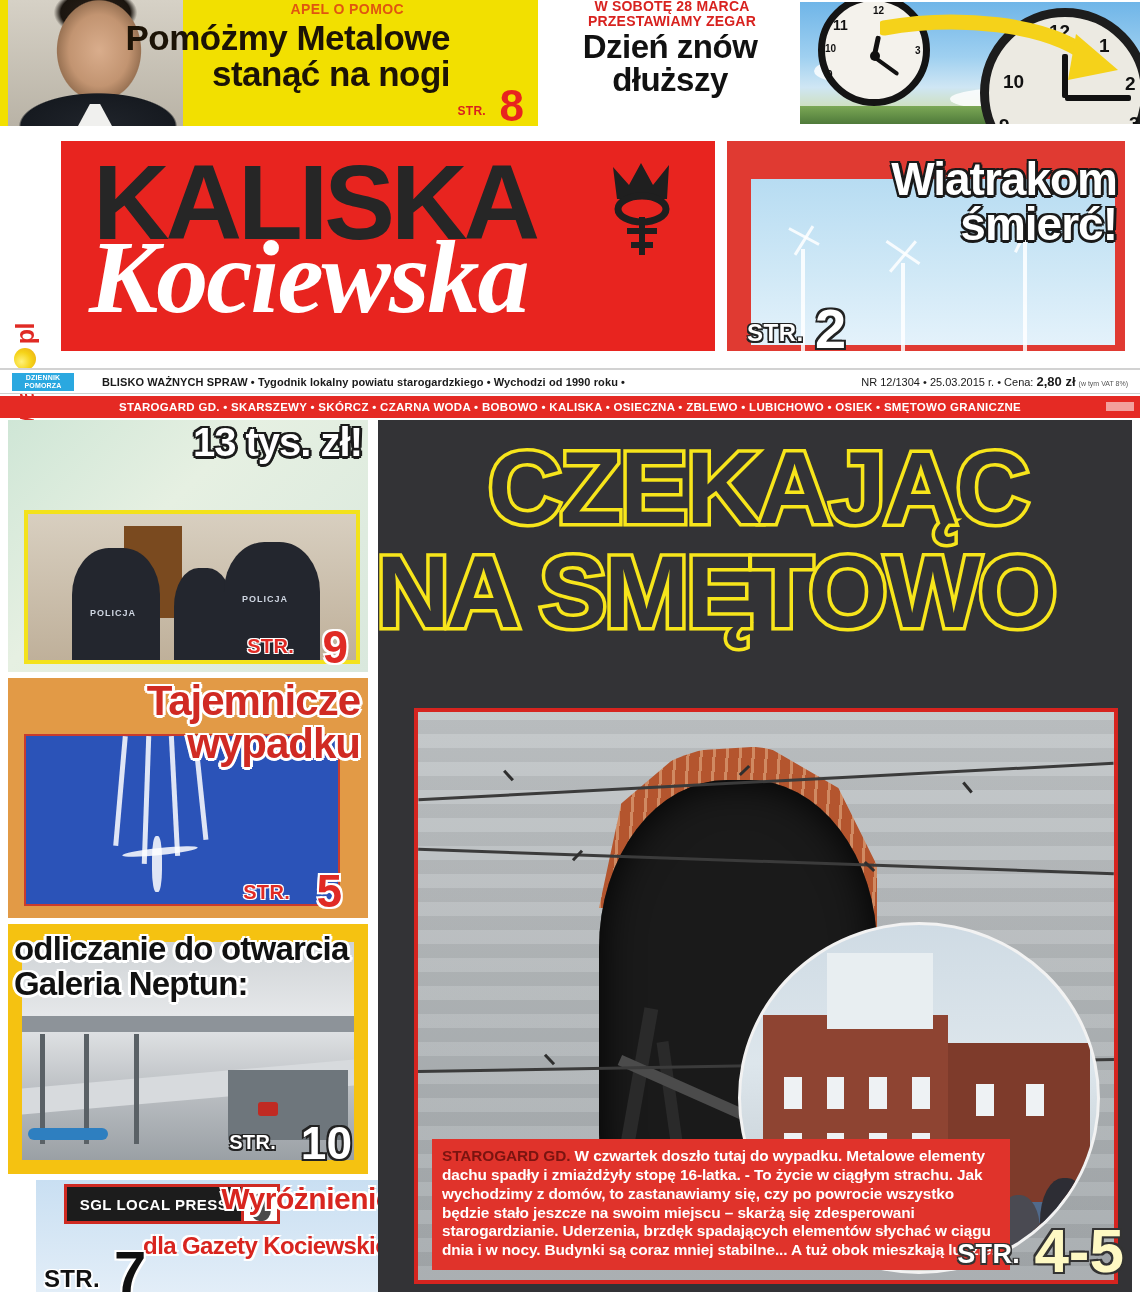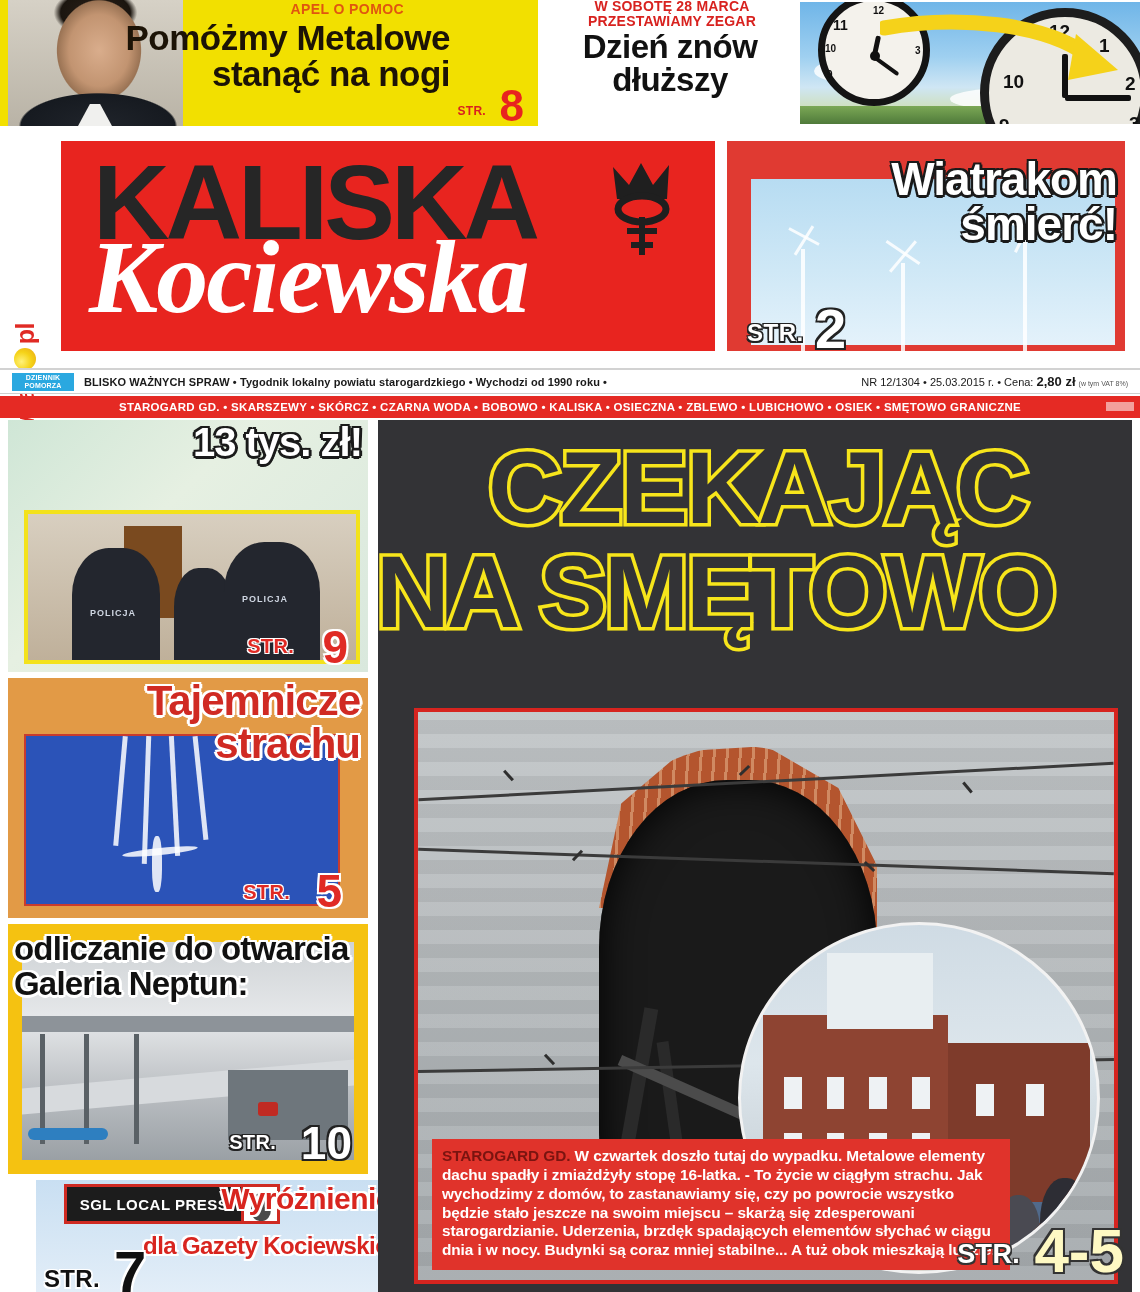--- a/index.html
+++ b/index.html
@@ -76,21 +76,21 @@
   .wtitle { position:absolute; left:0; right:8px; top:16px; text-align:right; font-size:46px; font-weight:bold; color:#fff; line-height:.98; letter-spacing:-1px;
     text-shadow: -2px -2px 0 #1a1a1a, 2px -2px 0 #1a1a1a, -2px 2px 0 #1a1a1a, 2px 2px 0 #1a1a1a, 0 3px 0 #1a1a1a, 3px 0 0 #1a1a1a;}
   .wstr { position:absolute; left:20px; bottom:4px; font-size:24px; font-weight:bold; color:#fff; letter-spacing:.5px;
     text-shadow:-1.5px -1.5px 0 #222,1.5px -1.5px 0 #222,-1.5px 1.5px 0 #222,1.5px 1.5px 0 #222;}
   .wnum { position:absolute; left:88px; bottom:-6px; font-size:56px; font-weight:bold; color:#fff; line-height:1;
     text-shadow:-2px -2px 0 #222,2px -2px 0 #222,-2px 2px 0 #222,2px 2px 0 #222;}
 
   
   .infobar { position:absolute; left:0; top:368px; width:1140px; height:26px; background:#fff; border-top:2px solid #d2d2d2; border-bottom:1px solid #cfcfcf; display:flex; align-items:center; }
   .dp-badge { width:62px; height:18px; margin-left:12px; background:#2aa8e0; color:#fff; font-size:7px; font-weight:bold; text-align:center; line-height:8.5px; padding-top:1px; letter-spacing:.2px; }
-  .slogan { margin-left:10px; font-size:11px; font-weight:bold; color:#1a1a1a; letter-spacing:.1px; }
+  .slogan { font-size:11px; font-weight:bold; color:#1a1a1a; letter-spacing:.1px;padding-left:28px; }
   .issue { position:absolute; right:12px; font-size:11px; color:#1a1a1a; white-space:nowrap; }
   .issue b { font-size:13px; }
   .issue .vat { font-size:7px; color:#555; }
 
   .towns { position:absolute; left:0; top:396px; width:1140px; height:22px; background:#e52a24; display:flex; align-items:center; justify-content:center; }
   .towns span { font-size:11.5px; font-weight:bold; color:#fff; letter-spacing:.3px; }
   .towns-end { position:absolute; right:6px; top:6px; width:28px; height:9px; background:#fff; opacity:.55; }
 
   
   .body { position:absolute; left:0; top:420px; width:1140px; height:872px; background:#fff; }
@@ -321,21 +321,21 @@
         <div class="photo">
           <div class="jet" style="left:92px;top:0;width:5px;height:110px;transform:rotate(5deg);"></div>
           <div class="jet" style="left:118px;top:0;width:5px;height:128px;transform:rotate(2deg);"></div>
           <div class="jet" style="left:146px;top:0;width:5px;height:120px;transform:rotate(-3deg);"></div>
           <div class="jet" style="left:172px;top:0;width:5px;height:104px;transform:rotate(-6deg);"></div>
           <div class="jet" style="left:96px;top:112px;width:76px;height:7px;border-radius:50%;transform:rotate(-6deg);"></div>
           <div class="jet" style="left:126px;top:100px;width:10px;height:56px;border-radius:40%;"></div>
         </div>
         <div class="ltitle2">
           <div>Tajemnicze</div>
-          <div>strachu</div>
+          <div>wypadku</div>
         </div>
         <div class="lstr" style="right:78px;bottom:14px;">STR.</div>
         <div class="lnum" style="right:26px;bottom:4px;">5</div>
       </div>
 
       <div class="lbox l3">
         <div class="photo">
           <div style="position:absolute;left:0;top:74px;width:100%;height:16px;background:#8d9399;"></div>
           <div style="position:absolute;left:0;top:132px;width:100%;height:26px;background:#d7dadd;transform:skewY(-5deg);"></div>
           <div style="position:absolute;left:18px;top:92px;width:5px;height:110px;background:#5a6166;"></div>

